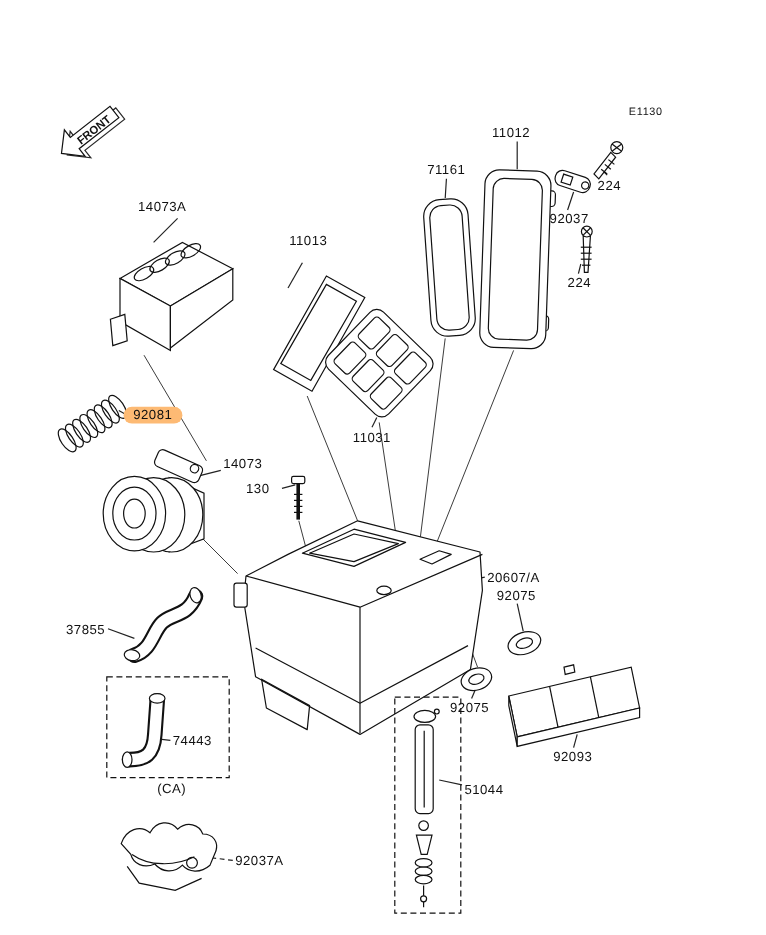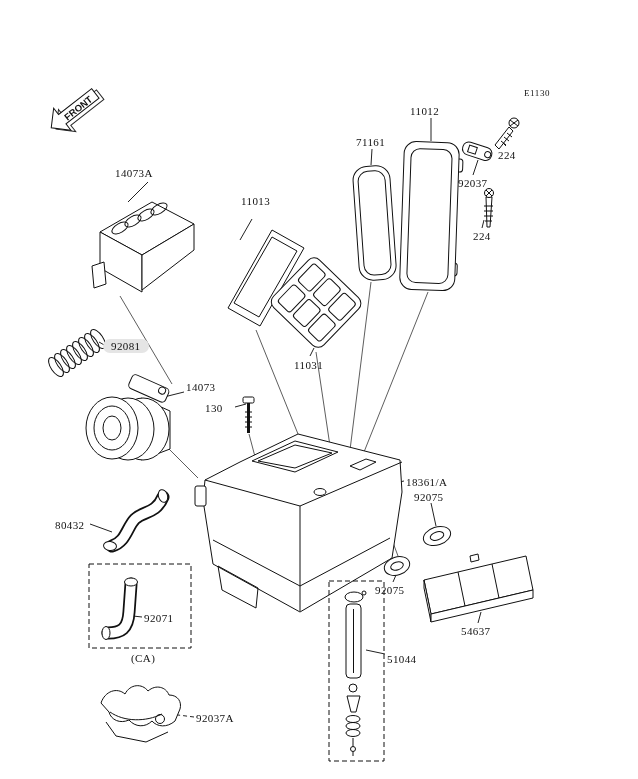--- a/index.html
+++ b/index.html
@@ -2,21 +2,21 @@
 <html><head>
 <meta charset="utf-8">
 <style>
   * { box-sizing: border-box; }
   html,body { margin:0; padding:0; background:#ffffff; }
   body { font-family:"Liberation Sans", sans-serif; color:#111; }
   .canvas { position:relative; width:638px; height:779px; background:#fff; overflow:hidden; }
   svg.art { position:absolute; left:0; top:0; }
   .lbl {
     position:absolute; font-size:11px; line-height:14px; color:#111;
-    letter-spacing:0.4px; white-space:nowrap; font-family:Liberation Serif, serif;
+    letter-spacing:0.4px; white-space:nowrap; font-family:Liberation Sans, sans-serif;
   }
   .lbl.small { font-size:9px; letter-spacing:0.6px; }
   .hl { border-radius:9px; padding:0 8px; }
 </style>
 </head>
 <body>
 
 <div class="canvas">
 
   <svg class="art" width="638" height="779" viewBox="0 0 638 779">
@@ -232,25 +232,25 @@
   <span class="lbl small" style="left:524px; top:86px">E1130</span>
 
   <span class="lbl" style="left:115px; top:166px">14073A</span>
   <span class="lbl" style="left:410px; top:104px">11012</span>
   <span class="lbl" style="left:356px; top:135px">71161</span>
   <span class="lbl" style="left:498px; top:148px">224</span>
   <span class="lbl" style="left:458px; top:176px">92037</span>
   <span class="lbl" style="left:473px; top:229px">224</span>
   <span class="lbl" style="left:241px; top:194px">11013</span>
   <span class="lbl" style="left:294px; top:358px">11031</span>
-  <span class="lbl hl" style="left: 103px; top: 339px; background: #e5e5e5;">92081</span>
+  <span class="lbl hl" style="left: 103px; top: 339px; background: #fdba74;">92081</span>
   <span class="lbl" style="left:186px; top:380px">14073</span>
   <span class="lbl" style="left:205px; top:401px">130</span>
-  <span class="lbl" style="left:406px; top:475px">18361/A</span>
+  <span class="lbl" style="left:406px; top:475px">20607/A</span>
   <span class="lbl" style="left:414px; top:490px">92075</span>
-  <span class="lbl" style="left:55px; top:518px">80432</span>
+  <span class="lbl" style="left:55px; top:518px">37855</span>
   <span class="lbl" style="left:375px; top:583px">92075</span>
-  <span class="lbl" style="left:461px; top:624px">54637</span>
-  <span class="lbl" style="left:144px; top:611px">92071</span>
+  <span class="lbl" style="left:461px; top:624px">92093</span>
+  <span class="lbl" style="left:144px; top:611px">74443</span>
   <span class="lbl" style="left:131px; top:651px">(CA)</span>
   <span class="lbl" style="left:387px; top:652px">51044</span>
   <span class="lbl" style="left:196px; top:711px">92037A</span>
 </div>
 
 </body></html>

